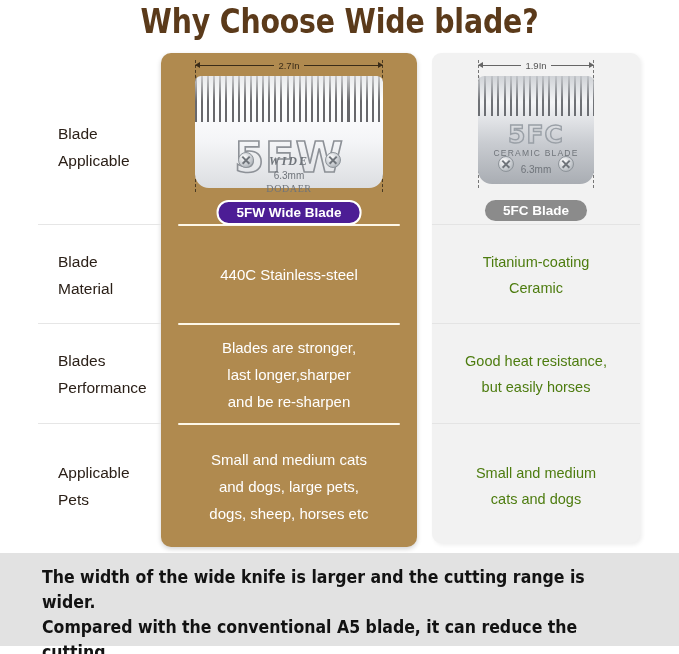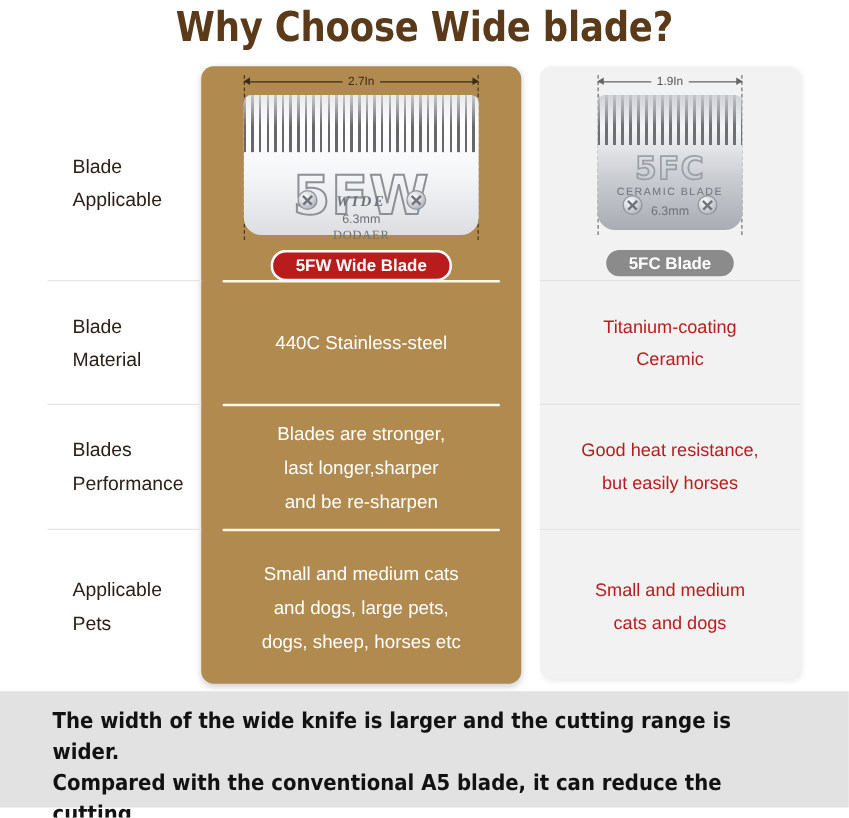--- a/index.html
+++ b/index.html
@@ -114,21 +114,21 @@
     position: absolute;
     left: 432px;
     width: 208px;
     top: 0;
     height: 100%;
     display: flex;
     flex-direction: column;
     justify-content: center;
     align-items: center;
     text-align: center;
-    color: #b91c1c;
+    color: #4d7c0f;
     font-size: 14.5px;
     line-height: 26px;
     box-sizing: border-box;
   }
 
   
   .div-label {
     position: absolute;
     left: 38px;
     width: 123px;
@@ -301,21 +301,21 @@
     left: 50%;
     transform: translateX(-50%);
     padding: 3px 18px;
     border-radius: 12px;
     font-size: 13.5px;
     font-weight: bold;
     white-space: nowrap;
   }
   #pill-left {
     top: 148px;
-    background: #b91c1c;
+    background: #4c1d95;
     color: #ffffff;
     border: 2px solid #ffffff;
   }
   #pill-right {
     top: 148px;
     background: #8b8b8b;
     color: #ffffff;
   }
 
   

